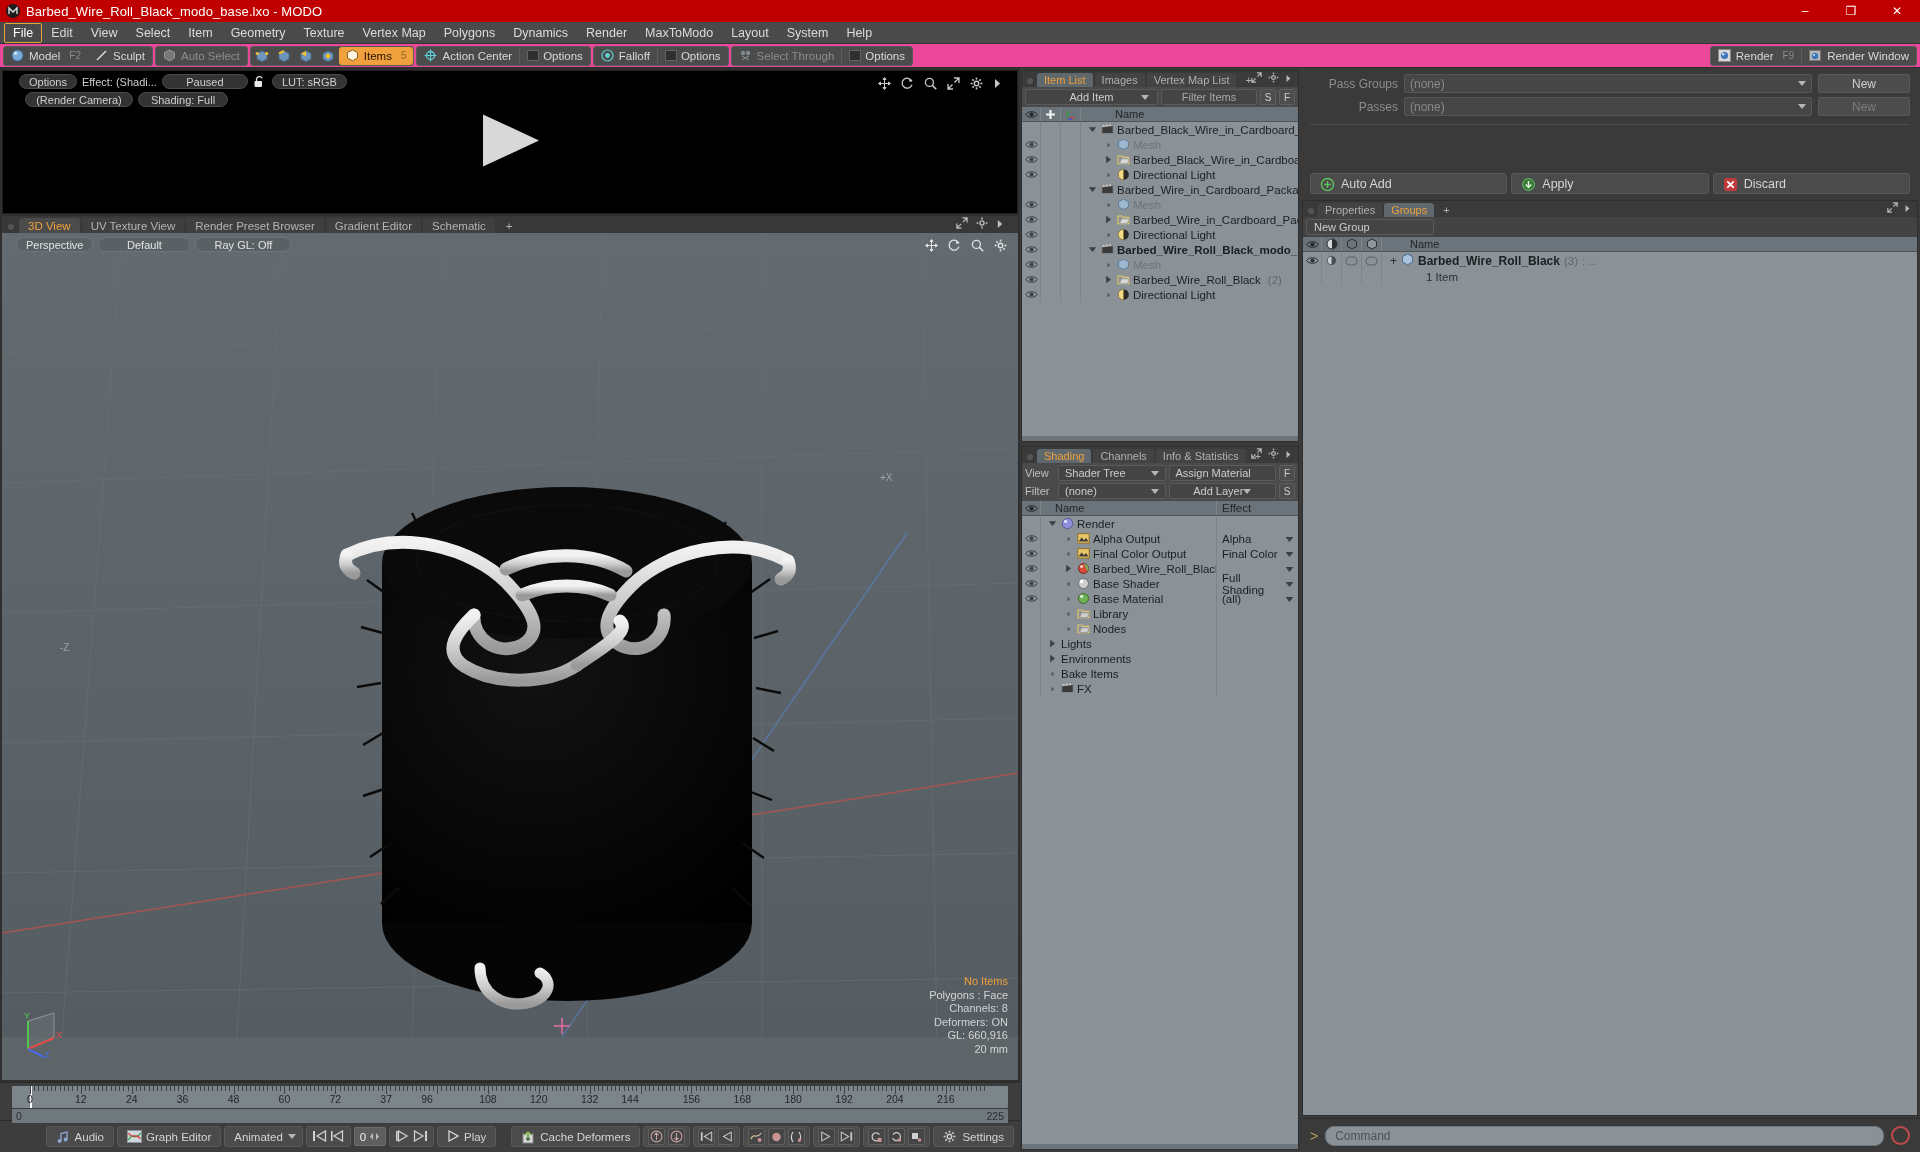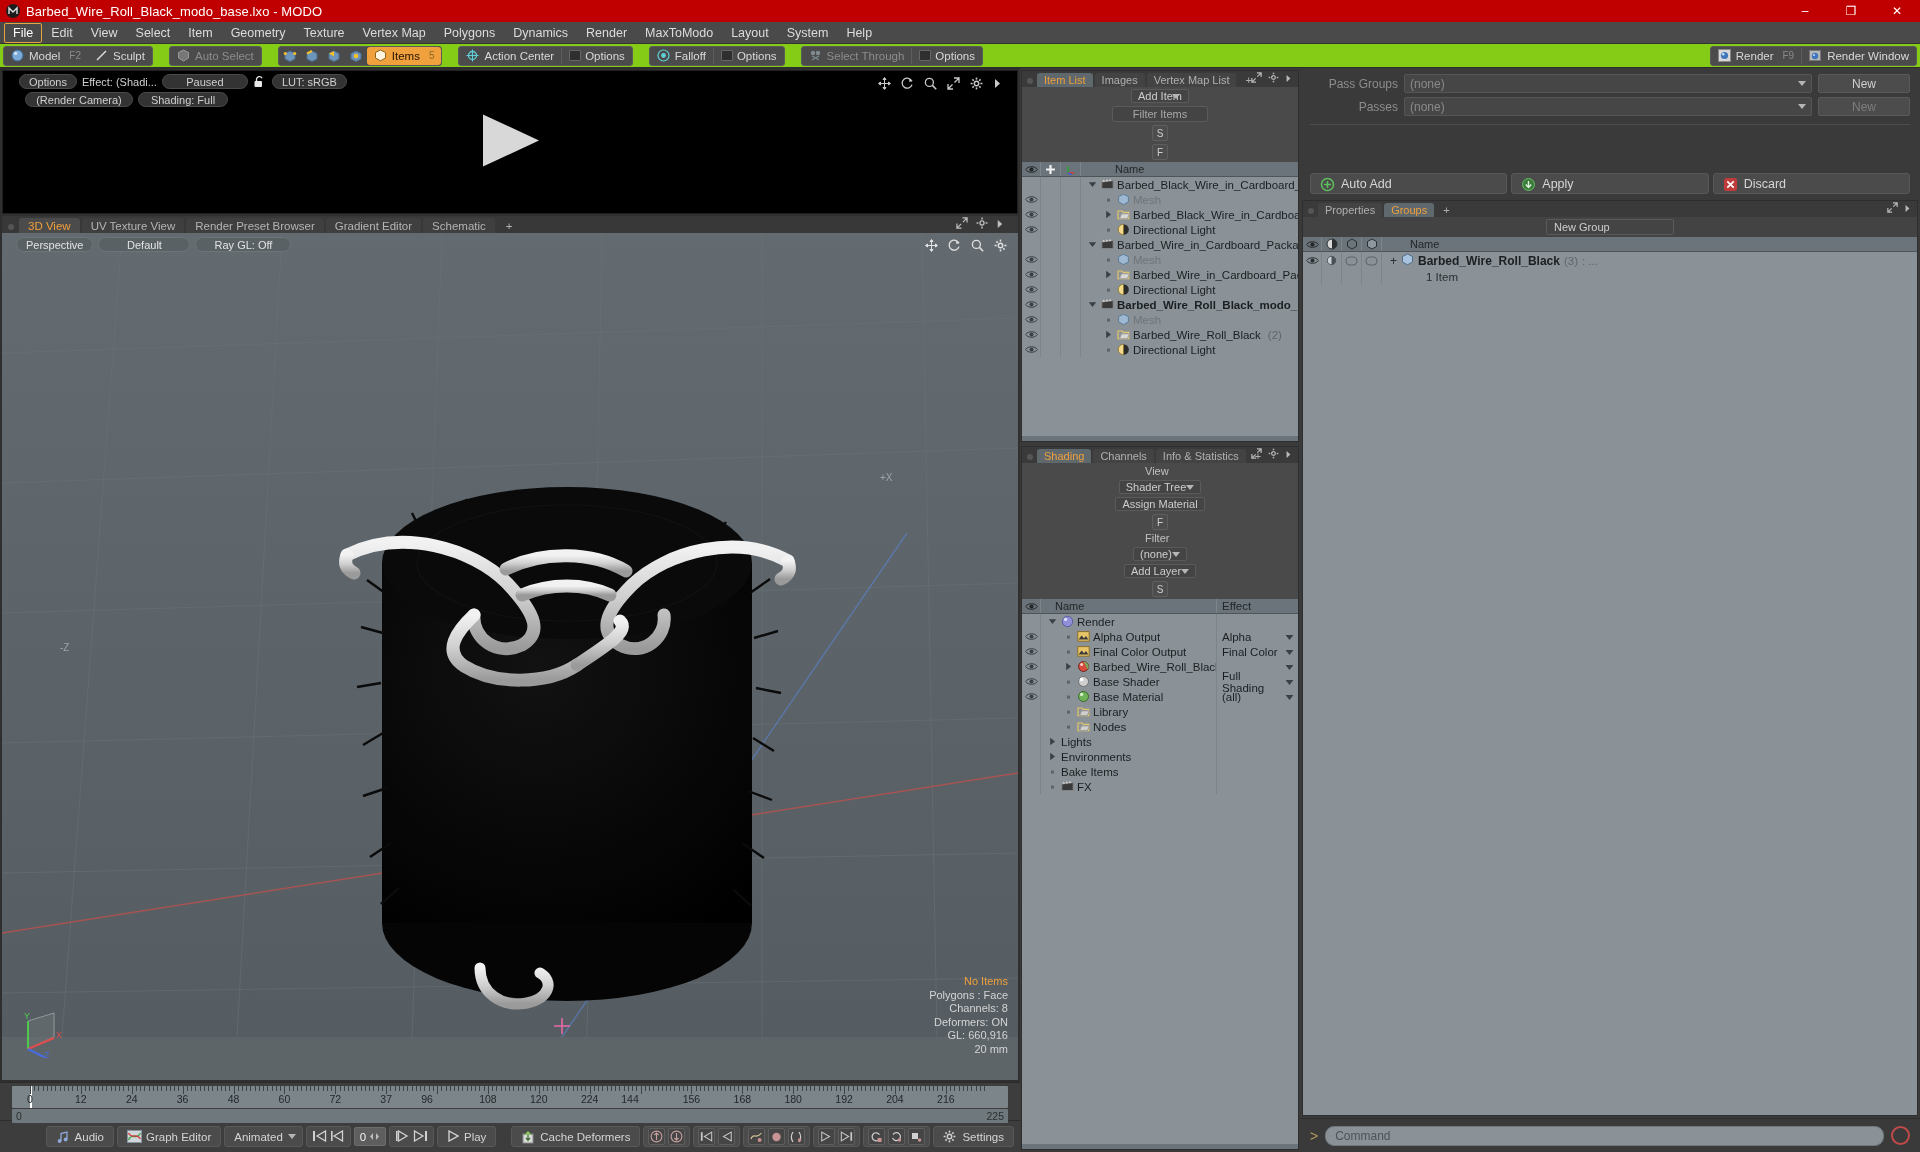--- a/index.html
+++ b/index.html
@@ -14,21 +14,21 @@
   #titlebar .app-dot{ width:14px;height:14px;border-radius:50%;background:#1c1c1c;margin:0 6px 0 6px;
      display:flex;align-items:center;justify-content:center;color:#bbb;font-size:9px;}
   #titlebar .title{ color:#fff; font-size:13px; letter-spacing:.1px;}
   #winbtns{ position:absolute; right:0; top:0; height:22px; display:flex; }
   #winbtns div{ width:46px;height:22px;display:flex;align-items:center;justify-content:center;color:#fff;font-size:12px;}
   
   #menubar{ height:22px; background:#4a4a4a; display:flex; align-items:center; padding-left:4px; border-bottom:1px solid #343434;}
   #menubar .mi{ padding:2px 9px; font-size:12.5px; color:#dcdcdc; line-height:16px;}
   #menubar .mi.active{ background:#4a4a4a; color:#ffffff; border:1px solid #e8a33d; padding:1px 8px; border-radius:2px;}
   
-  #modebar{ height:24px; background:#84cc16; display:flex; align-items:center; gap:16px; padding:2px 3px;
+  #modebar{ height:24px; background:#ec4899; display:flex; align-items:center; gap:2px; padding:2px 3px;
       border-bottom:1px solid #2d2d2d;}
   .grp{ display:flex; align-items:center; background:#4b4b4b; border:1px solid #5a5a5a; border-radius:3px; height:20px; }
   .tbtn{ display:flex; align-items:center; gap:4px; height:18px; padding:0 7px; font-size:11.5px;
       color:#d8d8d8; white-space:nowrap;}
   .tbtn.dim{ color:#8d8d8d;}
   .tbtn.sel{ background:#f0a03c; color:#241400; border-radius:3px;}
   .tbtn .kb{ color:#8a8a8a; font-size:10px; margin-left:5px;}
   .sep{ width:1px; height:16px; background:#5d5d5d; }
   .ico{ width:14px;height:14px;display:inline-block;flex:none;}
   .icobox{width:12px;height:11px;background:#2f2f2f;border:1px solid #666;border-radius:1px;display:inline-block;}
@@ -80,21 +80,21 @@
       display:flex;align-items:center;padding:0 5px;font-size:11.5px;color:#f0f0f0;}
   
   #midcol{ width:280px; background:#3a3a3a; display:flex; flex-direction:column; padding:2px 1px;}
   #rightcol{ width:620px; background:#3a3a3a; display:flex; flex-direction:column;}
   .panel{ background:#8b5cf6; border:1px solid #2e2e2e; display:flex; flex-direction:column; }
   .ptabs{ height:16px; background:#3a3a3a; display:flex; align-items:flex-end; padding-left:5px; position:relative;}
   .ptab{ height:14px; padding:0 7px; font-size:11px; color:#b0b0b0; display:flex;align-items:center;
       background:#434343; border-radius:3px 3px 0 0; margin-right:2px;}
   .ptab.on{ background:#5f686d; color:#f0a03c;}
   .ptabs .rt{ position:absolute; right:6px; bottom:1px; display:flex; gap:6px; align-items:center;}
-  .prow{ display:flex; align-items:center; gap:3px; padding:2px 3px; background:#4a4a4a;flex-direction:column;}
+  .prow{ display:flex; align-items:center; gap:3px; padding:2px 3px; background:#4a4a4a;}
   .fld{ height:16px; background:#444; border:1px solid #5a5a5a; border-radius:2px; display:flex;
       align-items:center; padding:0 6px; font-size:11px; color:#cdcdcd;}
   .fld.grow{ flex:1;}
   .sqb{ width:16px;height:16px;background:#4d4d4d;border:1px solid #5e5e5e;border-radius:2px;
       display:flex;align-items:center;justify-content:center;font-size:10px;color:#cfcfcf;flex:none;}
   .caret{ width:0;height:0;border-left:4px solid transparent;border-right:4px solid transparent;
       border-top:5px solid #b5b5b5;}
   
   .thead{ height:15px; background:#6b747a; display:flex; align-items:center; font-size:11px; color:#22272a;
       border-bottom:1px solid #4e5659;}
@@ -770,21 +770,21 @@
           <div class="lbl" style="left: 68.88px;">12</div>
           <div class="lbl" style="left: 119.76px;">24</div>
           <div class="lbl" style="left: 170.64px;">36</div>
           <div class="lbl" style="left: 221.52px;">48</div>
           <div class="lbl" style="left: 272.4px;">60</div>
           <div class="lbl" style="left: 323.28px;">72</div>
           <div class="lbl" style="left: 374.16px;">37</div>
           <div class="lbl" style="left: 415px;">96</div>
           <div class="lbl" style="left: 475.92px;">108</div>
           <div class="lbl" style="left: 526.8px;">120</div>
-          <div class="lbl" style="left: 577.68px;">224</div>
+          <div class="lbl" style="left: 577.68px;">132</div>
           <div class="lbl" style="left: 618px;">144</div>
           <div class="lbl" style="left: 679.44px;">156</div>
           <div class="lbl" style="left: 730.32px;">168</div>
           <div class="lbl" style="left: 781.2px;">180</div>
           <div class="lbl" style="left: 832.08px;">192</div>
           <div class="lbl" style="left: 882.96px;">204</div>
           <div class="lbl" style="left: 933.84px;">216</div>
         </div>
       <div id="tlrange">
         <div class="l">0</div>

